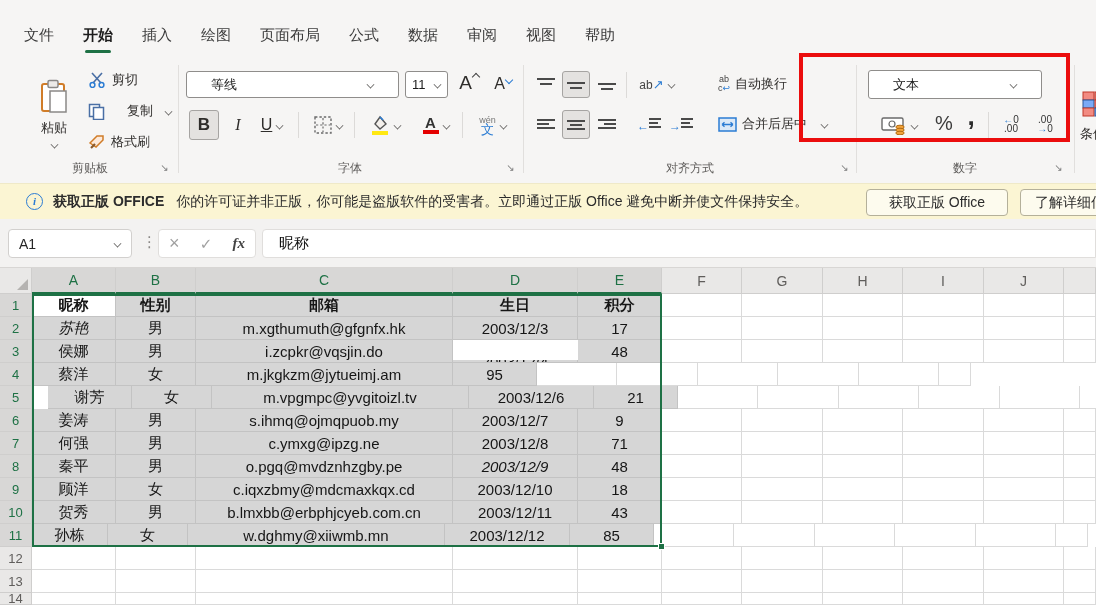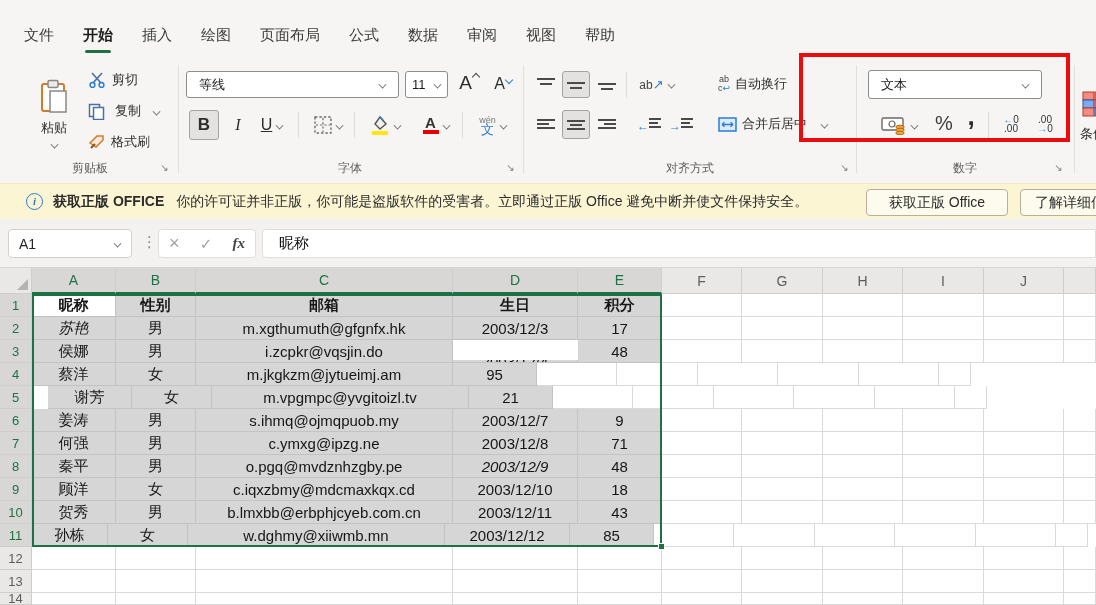--- a/index.html
+++ b/index.html
@@ -13,21 +13,21 @@
   .tab.active { font-weight:bold; color:#1c1c1c; }
   .tab.active::after { content:""; position:absolute; left:2px; right:2px; bottom:0; height:3px; background:#1e7145; border-radius:2px; }
 
   
   #ribbon { position:absolute; left:0; top:57px; width:1096px; height:126px; background:#f6f5f4; font-size:13px; }
   .vsep-group { position:absolute; top:8px; height:108px; width:1px; background:#e1dfdd; }
   .grp-label { position:absolute; top:103px; font-size:12px; color:#5f5d5b; text-align:center; }
   .launcher { position:absolute; top:104px; width:13px; height:13px; color:#7a7a7a; font-size:10px; line-height:13px; text-align:center; border:0; }
   .chv { display:inline-block; width:7px; height:7px; border-right:1.5px solid #5f5d5b; border-bottom:1.5px solid #5f5d5b; transform:rotate(45deg) scale(.8); margin-left:4px; vertical-align:2px; }
   .vsep-sm { position:absolute; width:1px; height:26px; background:#dcdad8; }
-  .combo { position:absolute; background:#fff; border:1px solid #8f8d8b; border-radius:3px; font-size:13px; color:#1c1c1c; display:flex; align-items:center; padding:0 12px; }
+  .combo { position:absolute; background:#fff; border:1px solid #8f8d8b; border-radius:3px; font-size:13px; color:#1c1c1c; display:flex; align-items:center; padding:0 24px; }
   .combo .chv { margin-left:auto; }
   .rbtn { position:absolute; display:flex; align-items:center; justify-content:center; color:#2f2d2b; }
   .boxed { background:#e4e2e0; border:1px solid #a6a4a2; border-radius:3px; }
 
   
   .lg { width:18px; height:14px; background-repeat:no-repeat; display:inline-block; }
   .h-left  { background-image:linear-gradient(#4a4a4a,#4a4a4a),linear-gradient(#4a4a4a,#4a4a4a),linear-gradient(#4a4a4a,#4a4a4a);
              background-position:0 2px,0 6px,0 10px; background-size:18px 2px,12px 2px,18px 2px; }
   .h-center{ background-image:linear-gradient(#4a4a4a,#4a4a4a),linear-gradient(#4a4a4a,#4a4a4a),linear-gradient(#4a4a4a,#4a4a4a);
              background-position:0 2px,3px 6px,0 10px; background-size:18px 2px,12px 2px,18px 2px; }
@@ -124,21 +124,21 @@
     </span>
     <span style="margin-left:6px;">剪切</span>
   </div>
   <div class="rbtn" style="left:88px;top:43px;height:22px;">
     <span>
       <svg width="17" height="17" viewBox="0 0 17 17">
         <rect x="1.5" y="1.5" width="10" height="12" fill="#fff" stroke="#4a6fa5" stroke-width="1.5"></rect>
         <rect x="5.5" y="4.5" width="10" height="12" fill="#fff" stroke="#4a6fa5" stroke-width="1.5"></rect>
       </svg>
     </span>
-    <span style="margin-left:10px;">复制</span>
+    <span style="margin-left:22px;">复制</span>
     <span class="chv" style="margin-left:12px;"></span>
   </div>
   <div class="rbtn" style="left:88px;top:74px;height:22px;">
     <span>
       <svg width="18" height="18" viewBox="0 0 18 18">
         <path d="M2 10 L9 3 L15 3 L15 7 L8 14 Z" fill="#fde9d9" stroke="#d07c28" stroke-width="1.5"></path>
         <path d="M3 15 L7 11" stroke="#8a5a2b" stroke-width="2.2"></path>
       </svg>
     </span>
     <span style="margin-left:5px;">格式刷</span>
@@ -407,20 +407,21 @@
       <div class="cell" style="width: 80px;"></div>
       <div class="cell" style="width: 81px;"></div>
       <div class="cell" style="width: 80px;"></div>
       <div class="cell" style="width: 32px;"></div>
     </div>
     <div class="grid-row">
       <div class="rowheader sel-h">5</div>
       <div class="cell sel" style="width: 84px; margin-left: 16px;">谢芳</div>
       <div class="cell sel" style="width: 80px;">女</div>
       <div class="cell sel" style="width: 257px;">m.vpgmpc@yvgitoizl.tv</div>
+      <div class="cell sel" style="width: 125px;">2003/12/6</div>
       <div class="cell sel" style="width: 84px;">21</div>
       <div class="cell" style="width: 80px;"></div>
       <div class="cell" style="width: 81px;"></div>
       <div class="cell" style="width: 80px;"></div>
       <div class="cell" style="width: 81px;"></div>
       <div class="cell" style="width: 80px;"></div>
       <div class="cell" style="width: 32px;"></div>
     </div>
     <div class="grid-row">
       <div class="rowheader sel-h">6</div>

